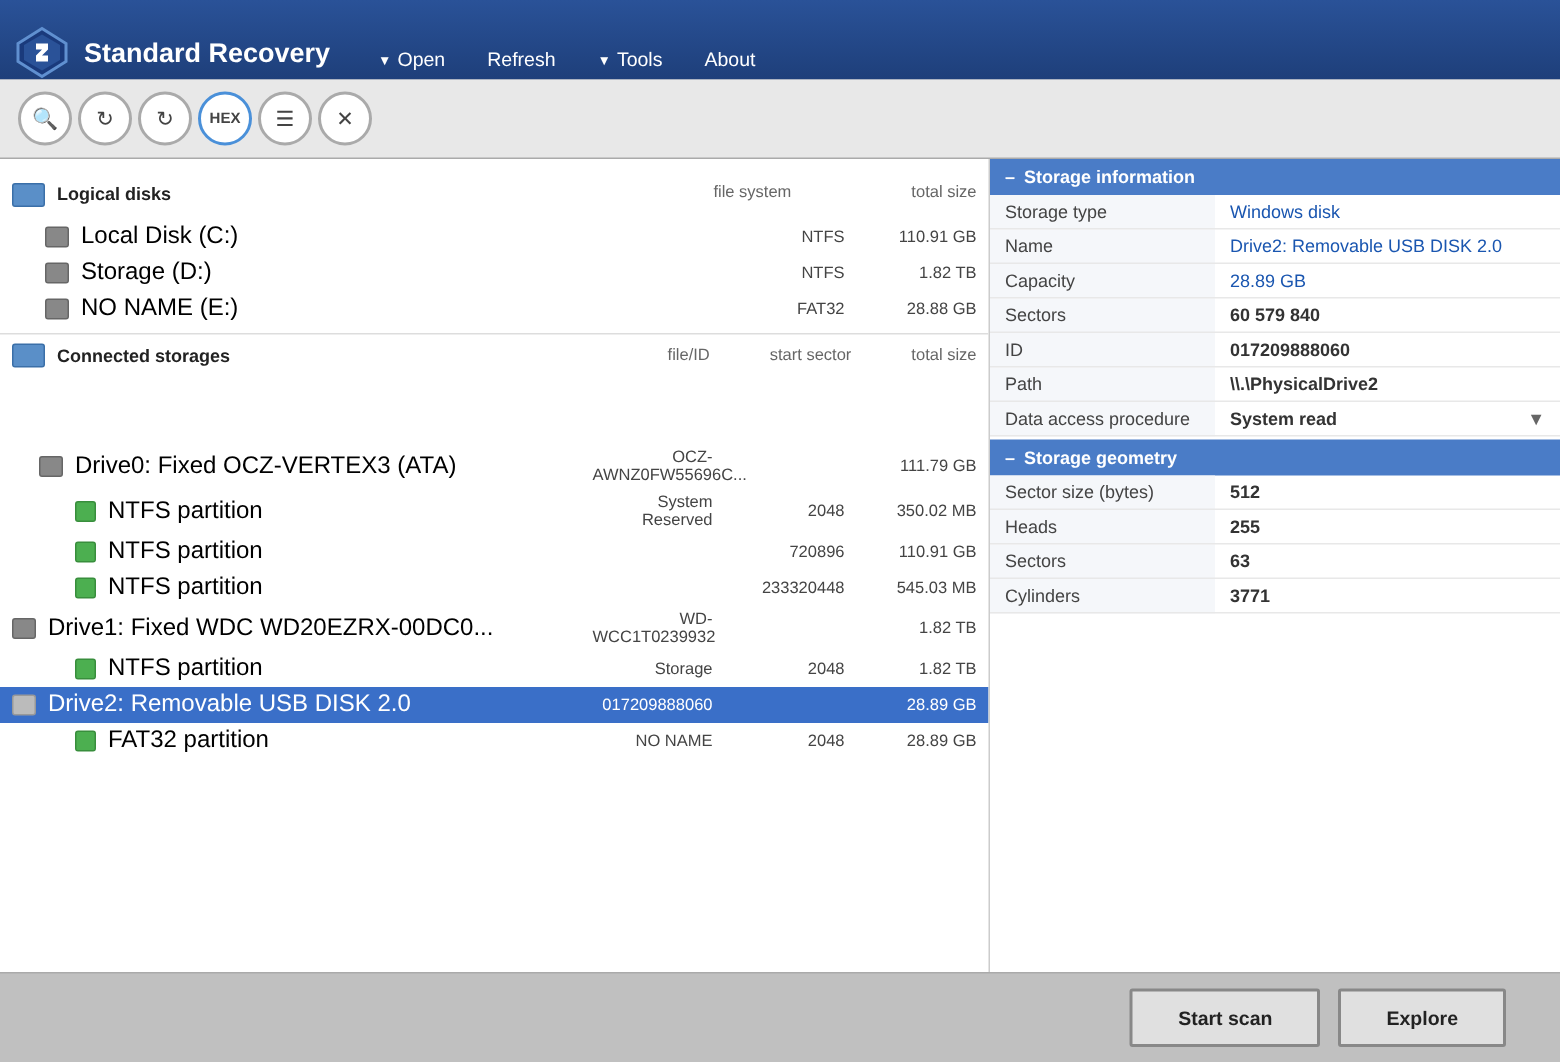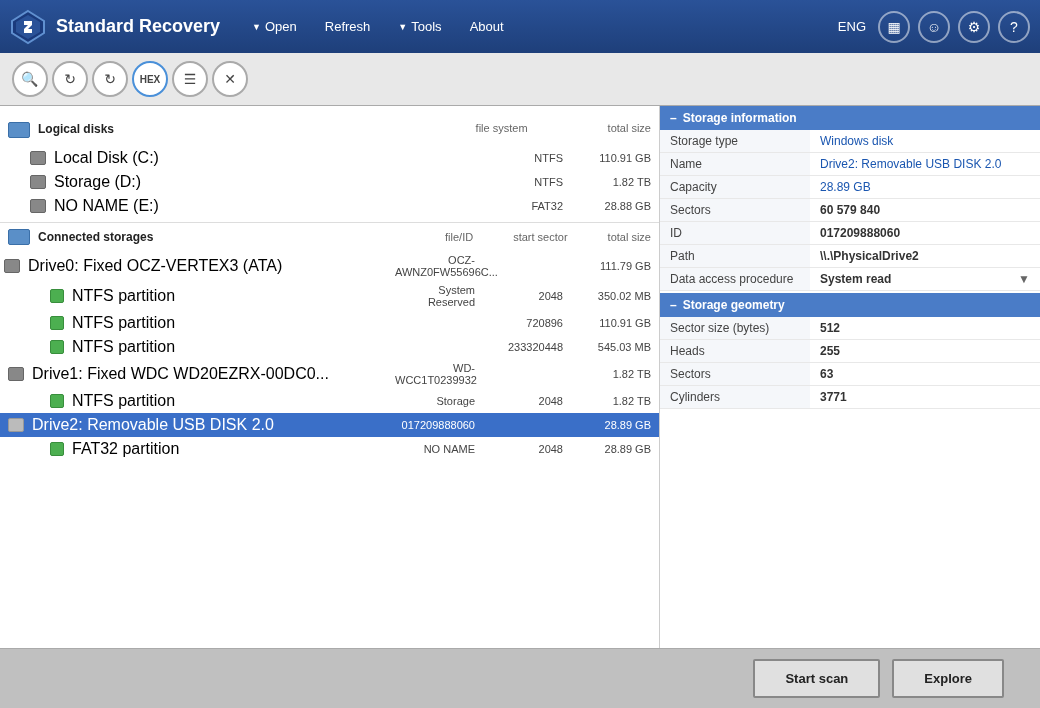--- a/index.html
+++ b/index.html
@@ -3,21 +3,21 @@
   <meta charset="utf-8">
   <style>
     * { margin: 0; padding: 0; box-sizing: border-box; }
     body { font-family: Arial, sans-serif; font-size: 12px; background: #c0c0c0; width: 1040px; height: 708px; overflow: hidden; }
 
     
     .header {
       background: linear-gradient(180deg, #2a5298 0%, #1e3f7a 100%);
       height: 53px;
       display: flex;
-      align-items: center;
+      align-items: flex-end;
       padding: 0 10px;
       color: white;
     }
     .header-logo {
       display: flex;
       align-items: center;
       gap: 10px;
       margin-right: 20px;
     }
     .logo-icon {
@@ -304,27 +304,20 @@
       <span>Refresh</span>
     </div>
     <div class="nav-item">
       <span class="nav-arrow">▼</span>
       <span>Tools</span>
     </div>
     <div class="nav-item">
       <span>About</span>
     </div>
   </div>
-  <div class="header-right">
-    <span class="lang-label">ENG</span>
-    <button class="header-btn">▦</button>
-    <button class="header-btn">☺</button>
-    <button class="header-btn">⚙</button>
-    <button class="header-btn">?</button>
-  </div>
 </div>
 
 <div class="toolbar">
   <button class="tool-btn" title="Search">🔍</button>
   <button class="tool-btn" title="RegEx">↻</button>
   <button class="tool-btn" title="Refresh">↻</button>
   <button class="tool-btn active" title="HEX" style="font-size:10px;font-weight:bold;">HEX</button>
   <button class="tool-btn" title="List">☰</button>
   <button class="tool-btn" title="Close">✕</button>
 </div>
@@ -366,21 +359,21 @@
     <div class="connected-header">
       <span class="connected-icon"></span>
       <span class="section-header-title">Connected storages</span>
       <div class="connected-meta">
         <span>file/ID</span>
         <span>start sector</span>
         <span>total size</span>
       </div>
     </div>
 
-    <div class="disk-row" style="padding-left:4px;">
+    <div class="disk-row" style="padding-left:26px;margin-top:45px;">
       <span class="drive-icon-gray"></span>
       <span class="disk-name">Drive0: Fixed OCZ-VERTEX3 (ATA)</span>
       <span class="disk-fs">OCZ-AWNZ0FW55696C...</span>
       <span style="width:80px;text-align:right;font-size:11px;"></span>
       <span class="disk-size">111.79 GB</span>
     </div>
 
     <div class="partition-row">
       <span class="part-icon-green"></span>
       <span class="disk-name">NTFS partition</span>

